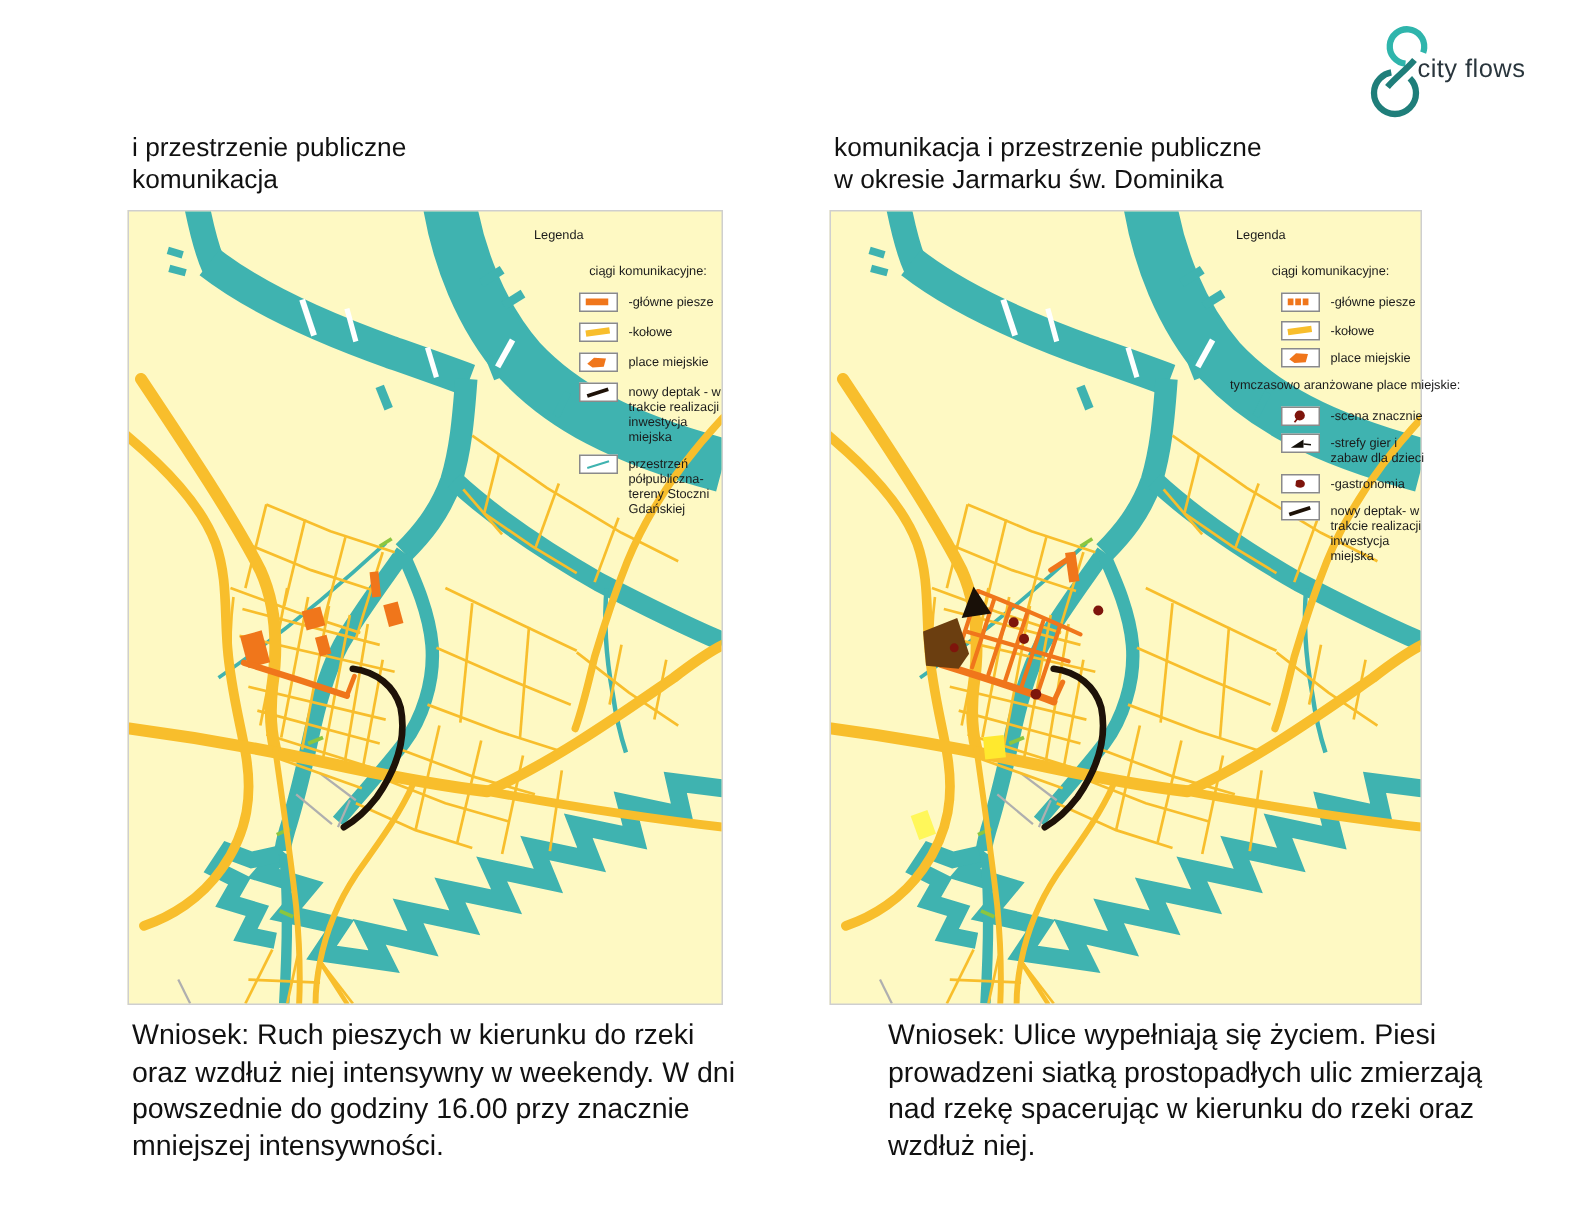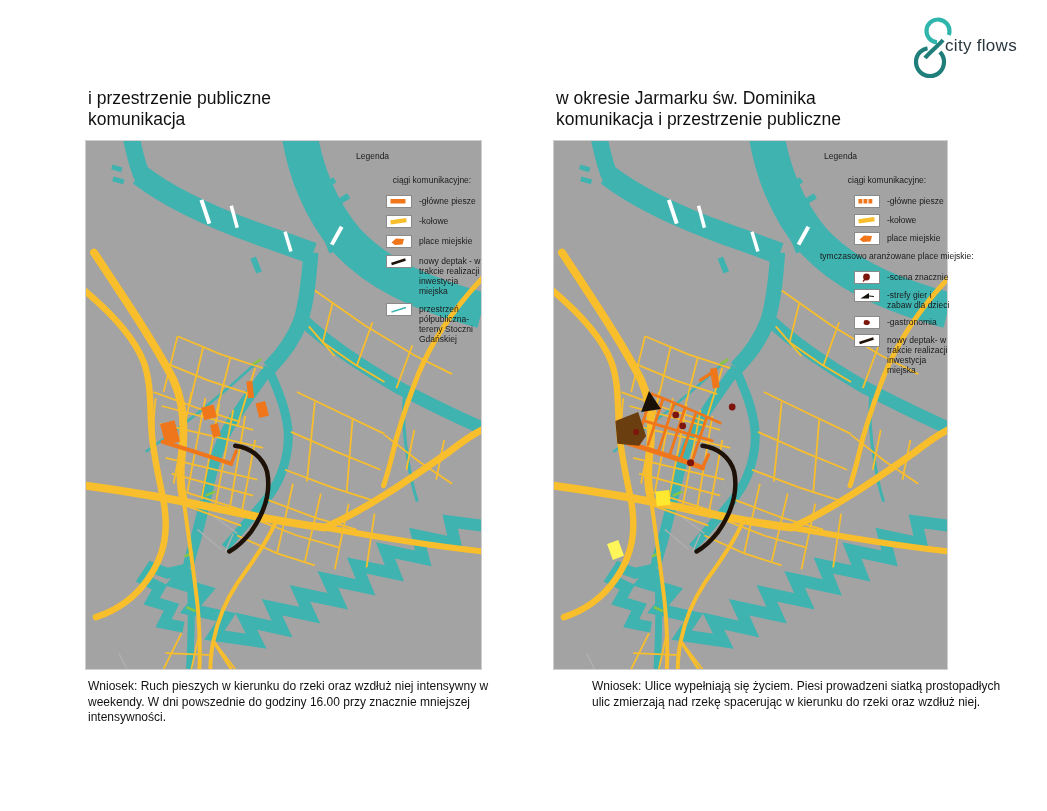--- a/index.html
+++ b/index.html
@@ -11,42 +11,42 @@
   .logo svg{position:absolute;left:0;top:4px;}
   .logo .brand{position:absolute;left:34px;top:24px;font-size:17px;color:#2a363d;
                letter-spacing:.3px;white-space:nowrap;}
 
   
   .title{position:absolute;font-size:17.5px;line-height:1.22;color:#111;}
   .title-left{left:88px;top:88px;}
   .title-right{left:556px;top:88px;}
 
   
-  .map-panel{position:absolute;top:140px;height:530px;background:#a3a3a3;
+  .map-panel{position:absolute;top:140px;height:530px;background:#fef9c3;
              border:1px solid #cfcfcf;box-sizing:border-box;}
   .map-left{left:85px;width:397px;}
   .map-right{left:553px;width:395px;}
   .map-panel > svg.mapgfx{position:absolute;left:0;top:0;width:100%;height:100%;}
 
   
   .legend{position:absolute;top:10px;left:260px;width:140px;font-size:8.5px;
           line-height:1.18;color:#1a1a1a;}
   .lg-heading{margin:0 0 14px 10px;}
   .lg-group{margin:0 0 10px 0;white-space:nowrap;text-align:center;}
   .legend-l .lg-group{margin-left:32px;}
   .legend-r .lg-group{margin-left:6px;}
   .lg-row{display:flex;align-items:flex-start;margin-bottom:7px;margin-left:40px;}
   .legend-r .lg-row{margin-bottom:5.5px;}
   .swatch{width:26px;height:13px;border:1px solid #8a8a8a;background:#fff;
           flex:0 0 auto;margin-right:7px;box-sizing:border-box;display:block;}
   .swatch svg{display:block;width:24px;height:11px;}
   .lg-label{display:block;padding-top:1px;}
 
   
-  .conclusion{position:absolute;top:679px;font-size:12px;line-height:1.3;color:#111;}
+  .conclusion{position:absolute;top:679px;font-size:19px;line-height:1.3;color:#111;}
   .conclusion-left{left:88px;width:404px;}
   .conclusion-right{left:556px;width:416px;margin-left:36px;}
 </style>
 </head>
 <body>
 
 <svg width="0" height="0" style="position:absolute" aria-hidden="true">
 <defs>
 <g id="basemap">
   <g stroke="#3FB3B0" fill="none">
@@ -158,22 +158,22 @@
     <circle cx="19" cy="46" r="14" stroke="#1F7E7A" stroke-width="4.2" fill="none" stroke-dasharray="74 14" transform="rotate(-45 19 46)"></circle>
   </svg>
   <span class="brand">city flows</span>
 </div>
 
 <div class="title title-left">
   <div>i przestrzenie publiczne</div>
   <div>komunikacja</div>
 </div>
 <div class="title title-right">
+  <div>komunikacja i przestrzenie publiczne</div>
   <div>w okresie Jarmarku św. Dominika</div>
-  <div>komunikacja i przestrzenie publiczne</div>
 </div>
 
 <div class="map-panel map-left">
   <svg class="mapgfx" viewBox="0 0 397 530" preserveAspectRatio="none">
     <use href="#basemap" xlink:href="#basemap"></use>
     <g fill="#F0761B">
       <rect x="77" y="282" width="15" height="22" transform="rotate(-15 84 293)"></rect>
       <rect x="117" y="266" width="13" height="13" transform="rotate(-15 123 272)"></rect>
       <rect x="126" y="284" width="8" height="13" transform="rotate(-15 130 290)"></rect>
       <rect x="162" y="241" width="6" height="17" transform="rotate(-6 165 249)"></rect>

